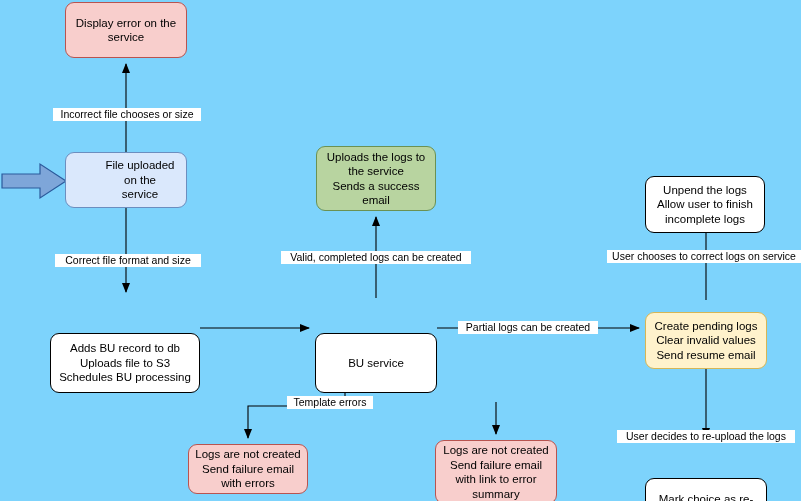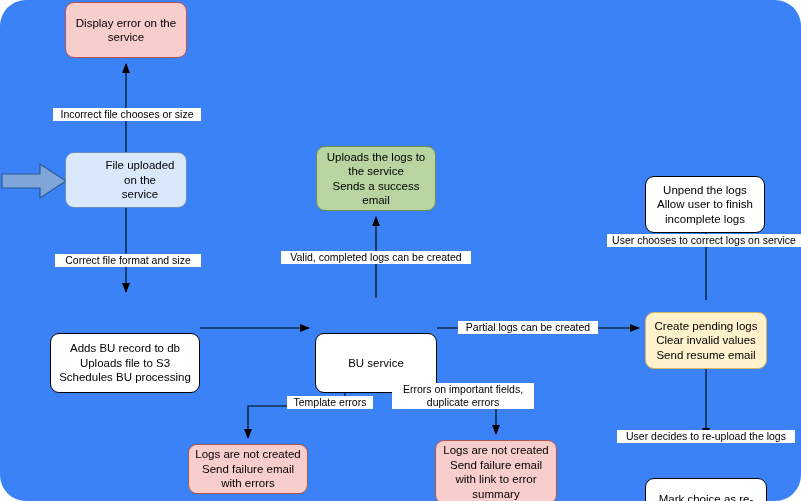--- a/index.html
+++ b/index.html
@@ -5,24 +5,23 @@
 <style>
   html, body {
     margin: 0;
     padding: 0;
     background: #ffffff;
   }
   #canvas {
     position: relative;
     width: 801px;
     height: 501px;
-    background: #3b82f6;
+    background: #7dd3fc;
     font-family: "Liberation Sans", sans-serif;
     overflow: hidden;
-    border-radius: 26px;
   }
   #edge-layer {
     position: absolute;
     left: 0;
     top: 0;
     width: 801px;
     height: 501px;
     pointer-events: none;
   }
   .node {
@@ -144,20 +143,18 @@
   <div class="edge-label" style="left:53px; top:108px; width:148px;">Incorrect file chooses or size</div>
 
   <div class="edge-label" style="left:55px; top:254px; width:146px;">Correct file format and size</div>
 
   <div class="edge-label" style="left:281px; top:251px; width:190px;">Valid, completed logs can be created</div>
 
   <div class="edge-label" style="left:458px; top:321px; width:140px;">Partial logs can be created</div>
 
   <div class="edge-label" style="left:287px; top:396px; width:86px;">Template errors</div>
 
-  <div class="edge-label" style="left:392px; top:383px; width:142px;">Errors on important fields,
-duplicate errors</div>
 
-  <div class="edge-label" style="left:607px; top:234px; width:194px;">User chooses to correct logs on service</div>
+  <div class="edge-label" style="left:607px; top:250px; width:194px;">User chooses to correct logs on service</div>
 
   <div class="edge-label" style="left:617px; top:390px; width:178px;margin-top:40px;">User decides to re-upload the logs</div>
 
 </div>
 
 </body></html>

